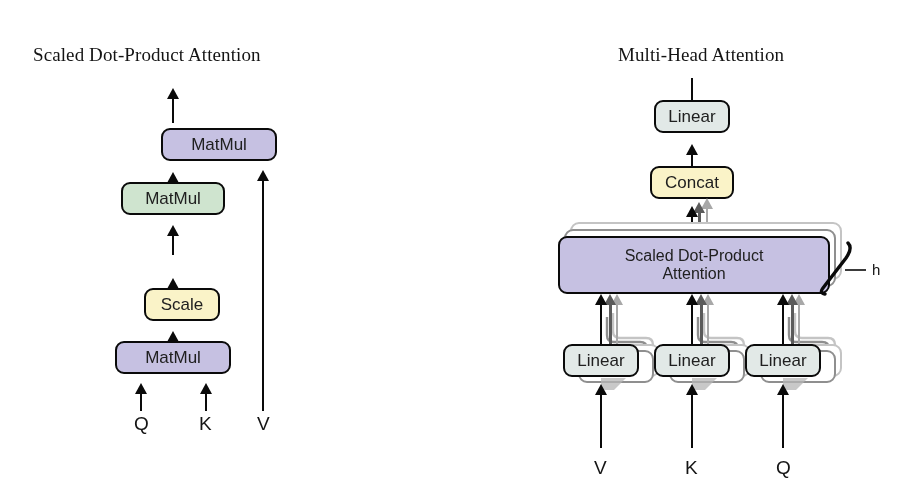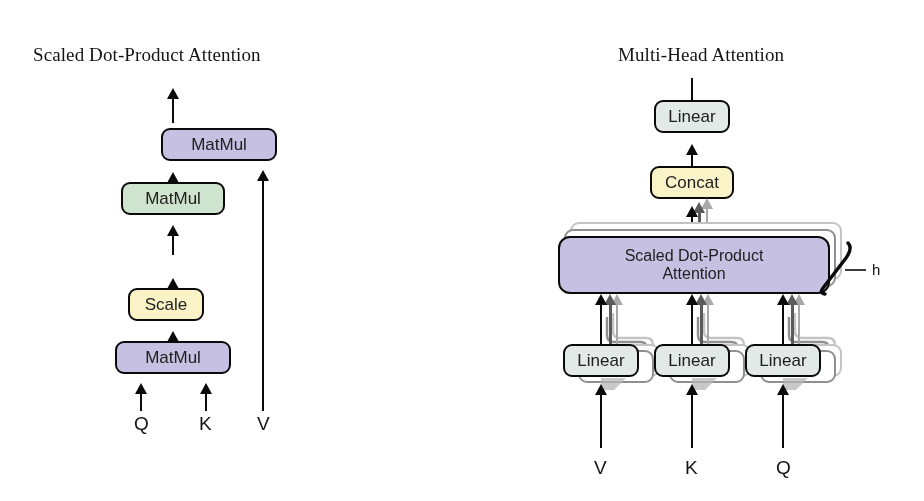--- a/index.html
+++ b/index.html
@@ -101,21 +101,21 @@
     <span>MatMul</span>
   </div>
 
   <div class="vline" style="left:171.7px; top:233px; height:22px;"></div>
   <div class="arrowhead" style="left:166.5px; top:225px;"></div>
 
 
   <div class="vline" style="left:171.7px; top:286px; height:22px;"></div>
   <div class="arrowhead" style="left:166.5px; top:278px;"></div>
 
-  <div class="box" style="left:128px; top:288px; width:76px; height:33px; background:#faf3c8;">
+  <div class="box" style="left:144px; top:288px; width:76px; height:33px; background:#faf3c8;">
     <span>Scale</span>
   </div>
 
   <div class="vline" style="left:171.7px; top:339px; height:22px;"></div>
   <div class="arrowhead" style="left:166.5px; top:331px;"></div>
 
   <div class="box" style="left:115px; top:341px; width:116px; height:33px; background:#c6c1e2;">
     <span>MatMul</span>
   </div>
 
@@ -152,21 +152,21 @@
 
   <div class="vline" style="left:690.7px; top:214px; height:24px;"></div>
   <div class="arrowhead" style="left:685.5px; top:206px;"></div>
 
   <div class="ghost" style="left:570px; top:222px; width:272px; height:58px;
               border:2.6px solid #c4c4c4; background:#ffffff;"></div>
   <div class="ghost" style="left:564px; top:229px; width:272px; height:58px;
               border:2.6px solid #8f8f8f; background:#ffffff;"></div>
 
   <div class="box two-line" style="left:558px; top:236px; width:272px; height:58px; background:#c6c1e2;
-              flex-direction:column; font-size:16px;border-radius:12px;">
+              flex-direction:column; font-size:16px;">
     <span>Scaled Dot-Product</span>
     <span>Attention</span>
   </div>
 
   <svg class="overlay">
     <path d="M 848 243 Q 853 248 846 258 L 823 288 Q 819 293 825 294" fill="none" stroke="#0a0a0a" stroke-width="3.4" stroke-linecap="round"></path>
     <line x1="845" y1="270" x2="866" y2="270" stroke="#0a0a0a" stroke-width="1.6"></line>
   </svg>
   <div class="hlabel" style="left:872px; top:261px;">h</div>
 

